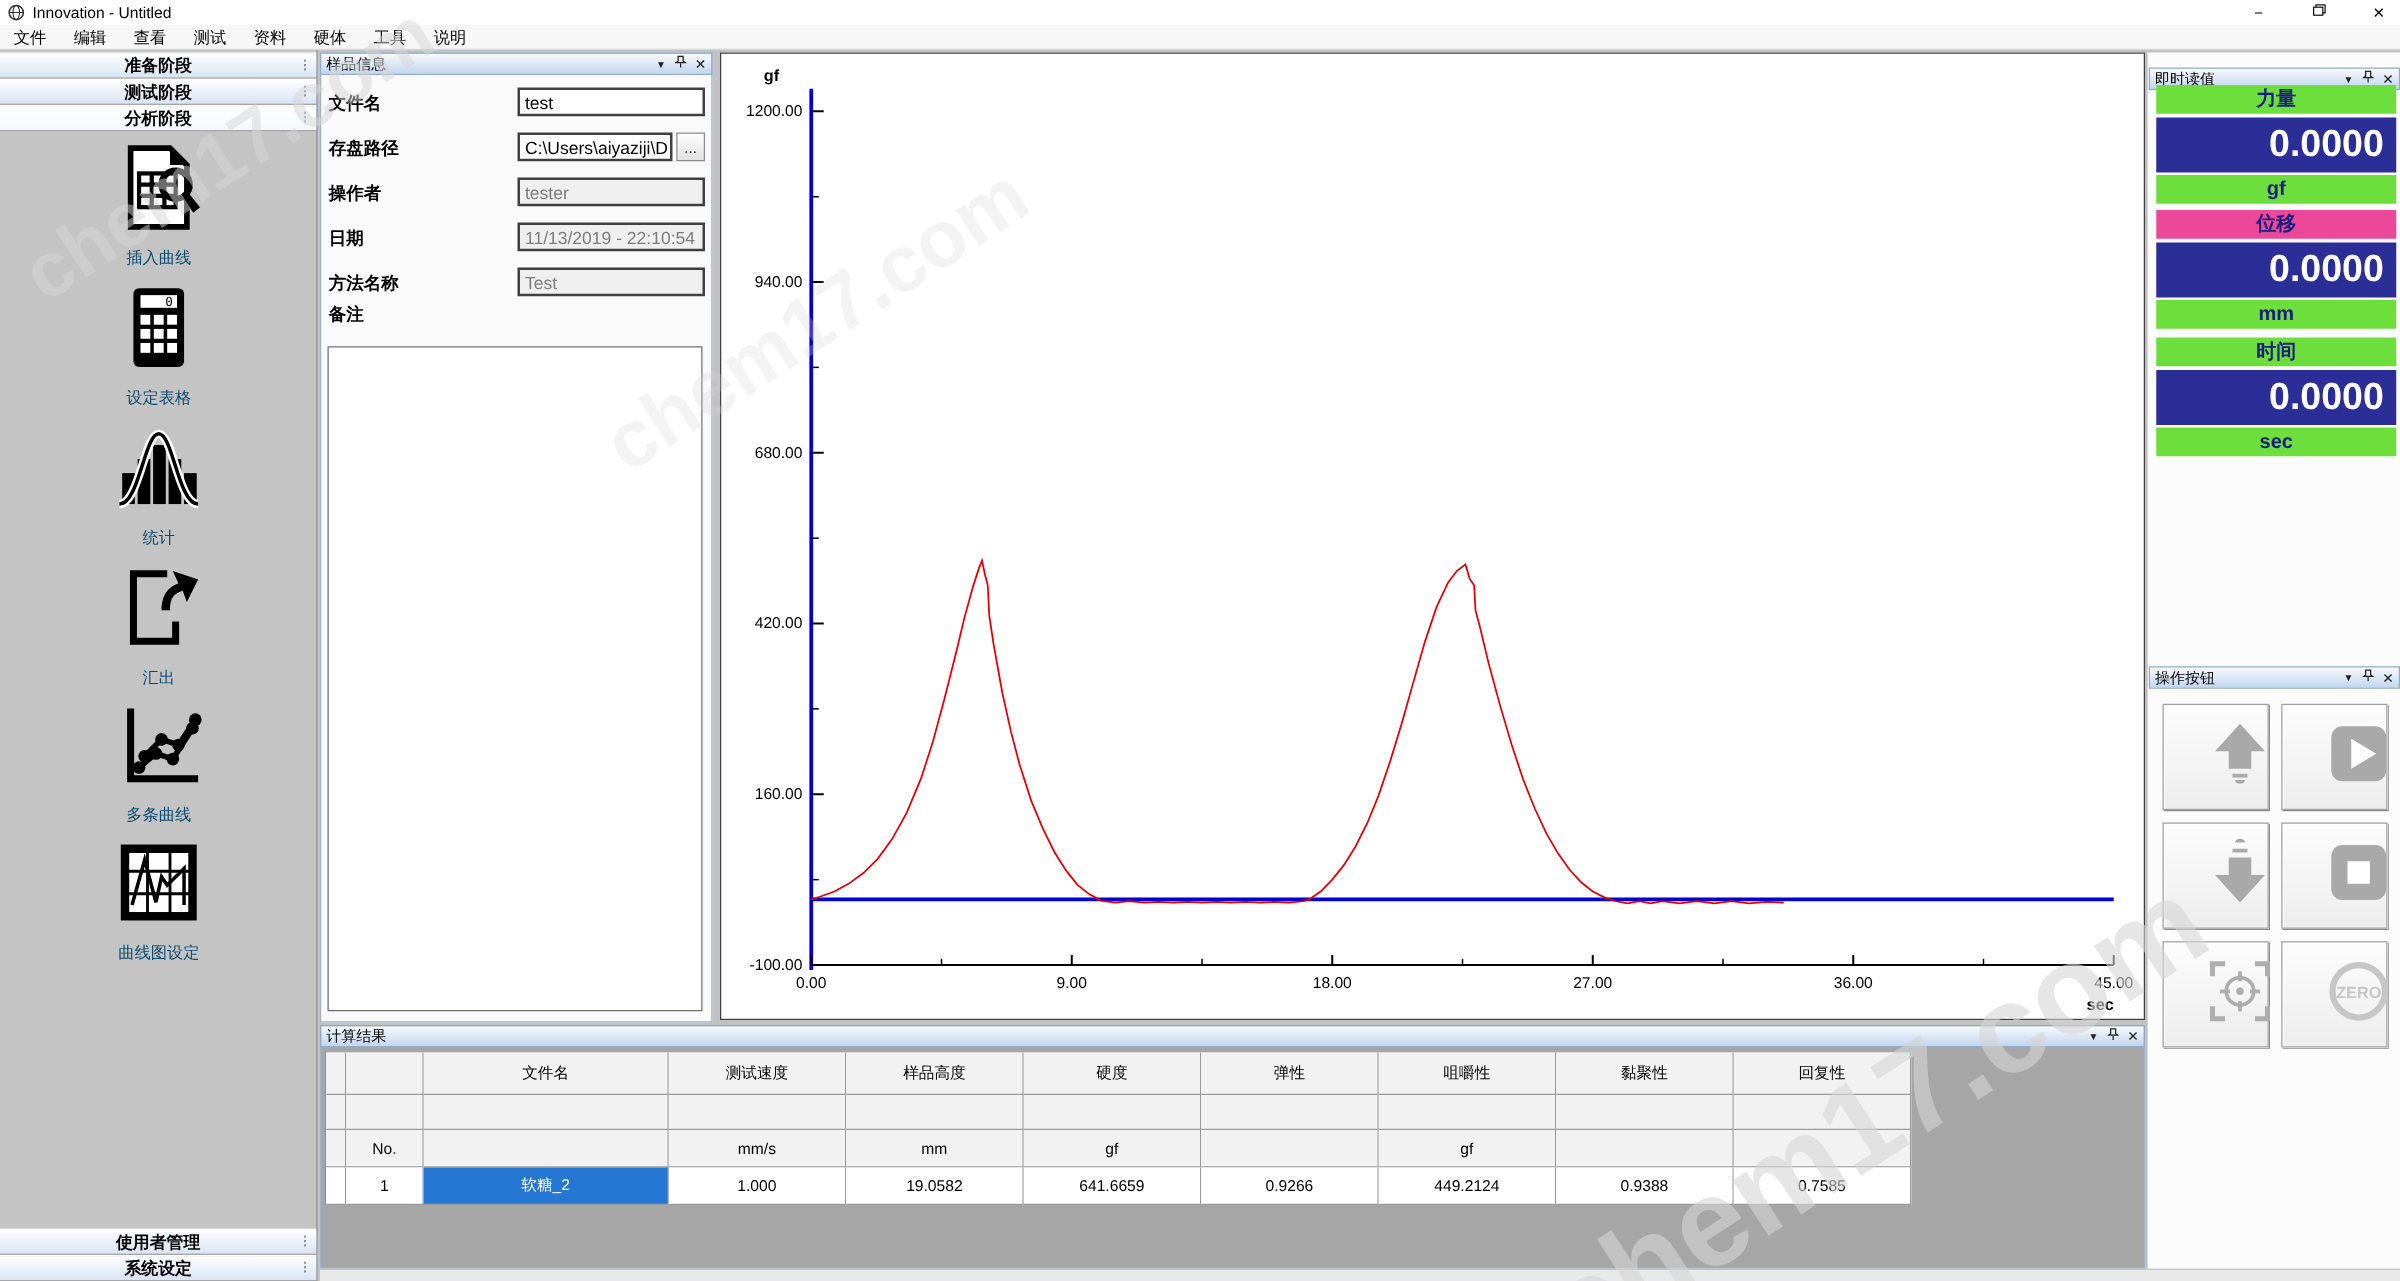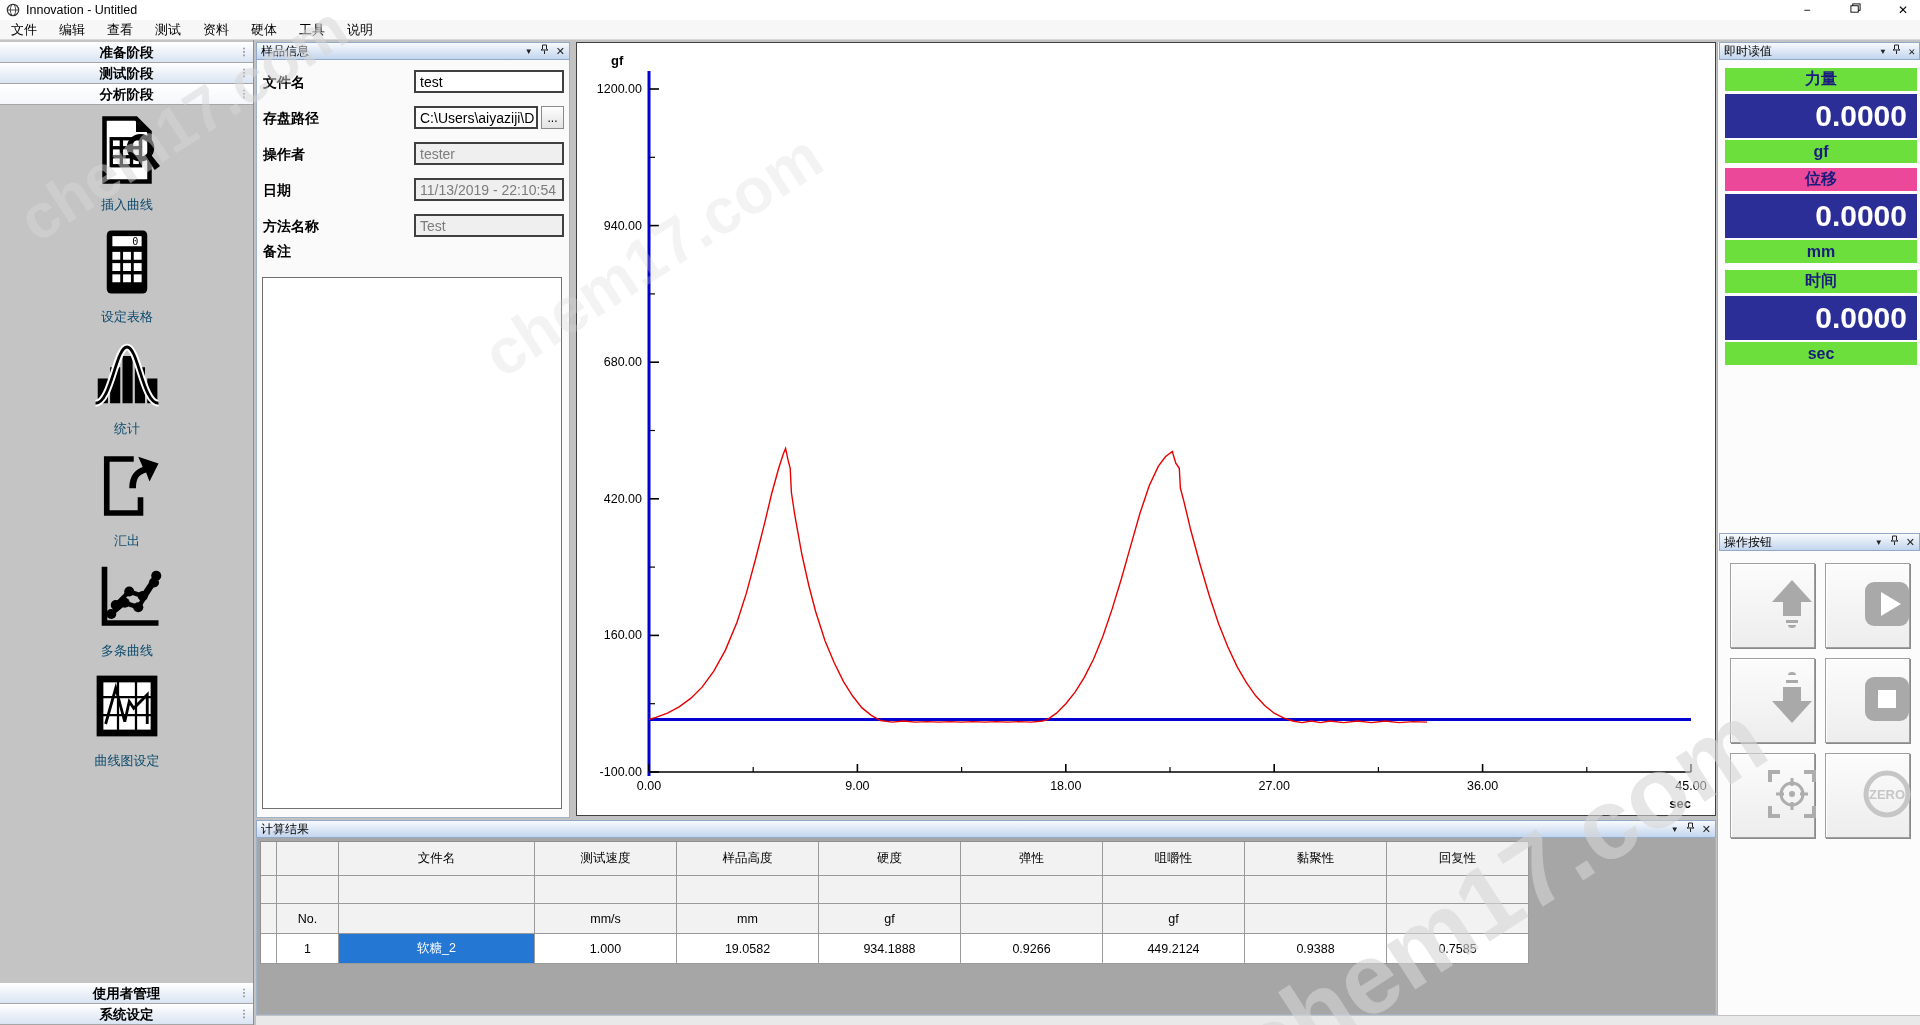--- a/index.html
+++ b/index.html
@@ -269,21 +269,21 @@
         <line x1="801.4" y1="729" x2="801.4" y2="724" stroke="#000" stroke-width="1.2"></line>
         <line x1="1009.8000000000001" y1="729" x2="1009.8000000000001" y2="724" stroke="#000" stroke-width="1.2"></line>
         <text x="34" y="22" text-anchor="start" font-size="13" fill="#000" font-family="Liberation Sans, sans-serif" font-weight="bold">gf</text>
         <text x="1114" y="765" text-anchor="end" font-size="13" fill="#000" font-family="Liberation Sans, sans-serif" font-weight="bold">sec</text>
         <polyline points="72.0,676.5 1114.0,676.5" fill="none" stroke="#0000D0" stroke-width="3"></polyline>
         <polyline points="72.0,676.5 78.9,674.4 90.5,670.2 102.1,663.9 113.7,655.4 125.3,643.9 136.8,628.1 148.4,607.1 160.0,579.3 169.3,550.4 178.5,516.2 187.8,479.4 194.7,450.5 201.7,425.3 206.3,411.1 208.6,405.4 210.9,416.4 213.2,425.3 214.4,449.5 217.9,472.6 224.8,511.0 231.8,542.5 238.7,568.8 248.0,597.7 257.2,619.7 266.5,638.6 275.8,653.3 285.0,664.9 294.3,672.3 303.6,677.5 315.1,679.1 326.7,678.0 338.3,679.1 349.9,678.6 361.4,679.1 373.0,678.6 384.6,679.1 396.2,678.6 407.8,679.1 419.3,678.6 430.9,679.1 442.5,678.6 454.1,679.1 465.6,678.0 470.3,676.5 479.5,670.2 488.8,660.7 498.1,649.1 507.3,634.4 516.6,616.0 525.8,593.5 535.1,566.1 544.4,535.7 553.6,503.1 562.9,470.5 572.2,442.7 581.4,423.2 588.4,413.8 595.3,408.5 598.8,420.1 602.3,425.3 603.4,445.3 606.9,458.4 613.8,487.3 623.1,521.5 632.4,553.0 641.6,580.8 650.9,604.0 660.2,623.9 669.4,639.7 678.7,652.8 687.9,662.8 697.2,670.2 706.5,674.9 715.7,678.0 725.0,679.6 734.2,678.0 743.5,679.6 752.8,678.0 766.7,679.6 780.6,678.0 794.5,679.6 808.3,678.0 822.2,679.6 836.1,678.6 850.0,679.1" fill="none" stroke="#E60000" stroke-width="1.4"></polyline>
       </svg>
   </div>
 
   <div class="right-dock">
-    <div class="phead" style="left:1px;top:0;width:201px;font-family:Liberation Mono, monospace;">
+    <div class="phead" style="left:1px;top:12px;width:201px;">
       <span class="ptitle">即时读值</span>
       <span class="pbtns">
         <span class="dd">▼</span>
         <span><svg width="9" height="11" viewBox="0 0 9 11">
               <path d="M2.5 1 h4 v4 l1.5 1 H1 l1.5 -1 z" fill="none" stroke="#222"></path>
               <line x1="4.5" y1="6.5" x2="4.5" y2="10" stroke="#222"></line>
             </svg></span>
         <span class="cl">✕</span>
       </span>
     </div>
@@ -409,21 +409,21 @@
           <div class="t-cell" style="width: 142px; height: 30px;">gf</div>
           <div class="t-cell" style="width: 142px; height: 30px;"></div>
           <div class="t-cell" style="width: 142px; height: 30px;"></div>
         </div>
         <div class="t-row">
           <div class="t-cell data" style="width: 16px; height: 30px;"></div>
           <div class="t-cell data" style="width: 62px; height: 30px;">1</div>
           <div class="t-cell data sel" style="width: 196px; height: 30px;">软糖_2</div>
           <div class="t-cell data" style="width: 142px; height: 30px;">1.000</div>
           <div class="t-cell data" style="width: 142px; height: 30px;">19.0582</div>
-          <div class="t-cell data" style="width: 142px; height: 30px;">934.1888</div>
+          <div class="t-cell data" style="width: 142px; height: 30px;">641.6659</div>
           <div class="t-cell data" style="width: 142px; height: 30px;">0.9266</div>
           <div class="t-cell data" style="width: 142px; height: 30px;">449.2124</div>
           <div class="t-cell data" style="width: 142px; height: 30px;">0.9388</div>
           <div class="t-cell data" style="width: 142px; height: 30px;">0.7585</div>
         </div>
       </div>
   </div>
 
   <div class="bottom-strip"></div>
 

